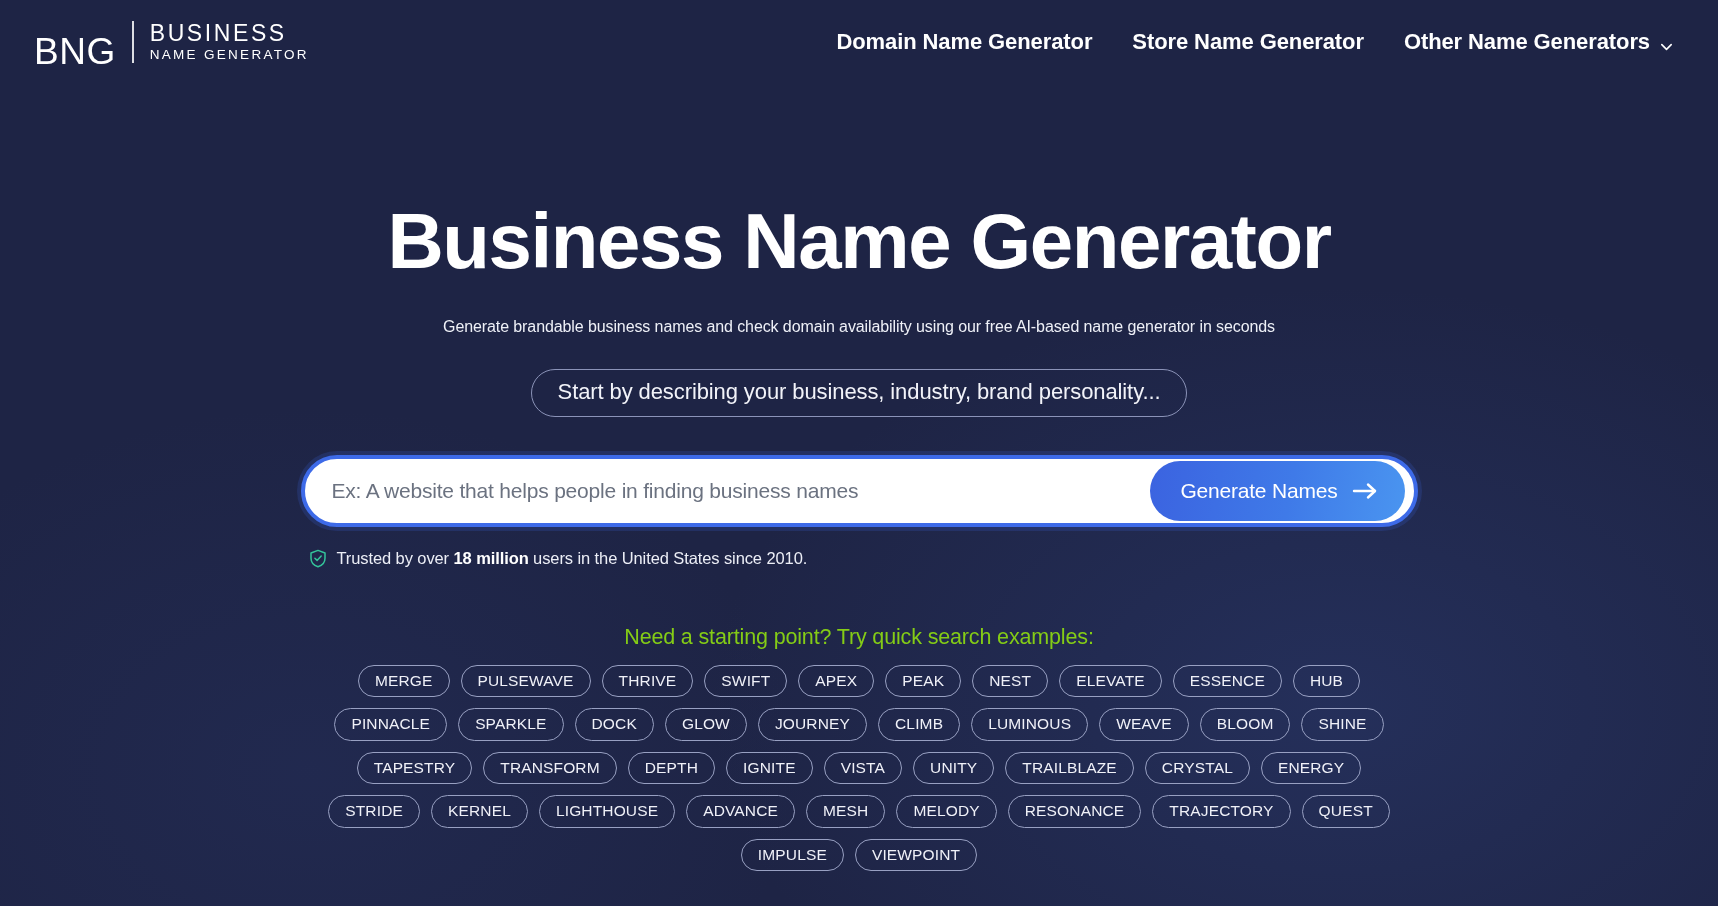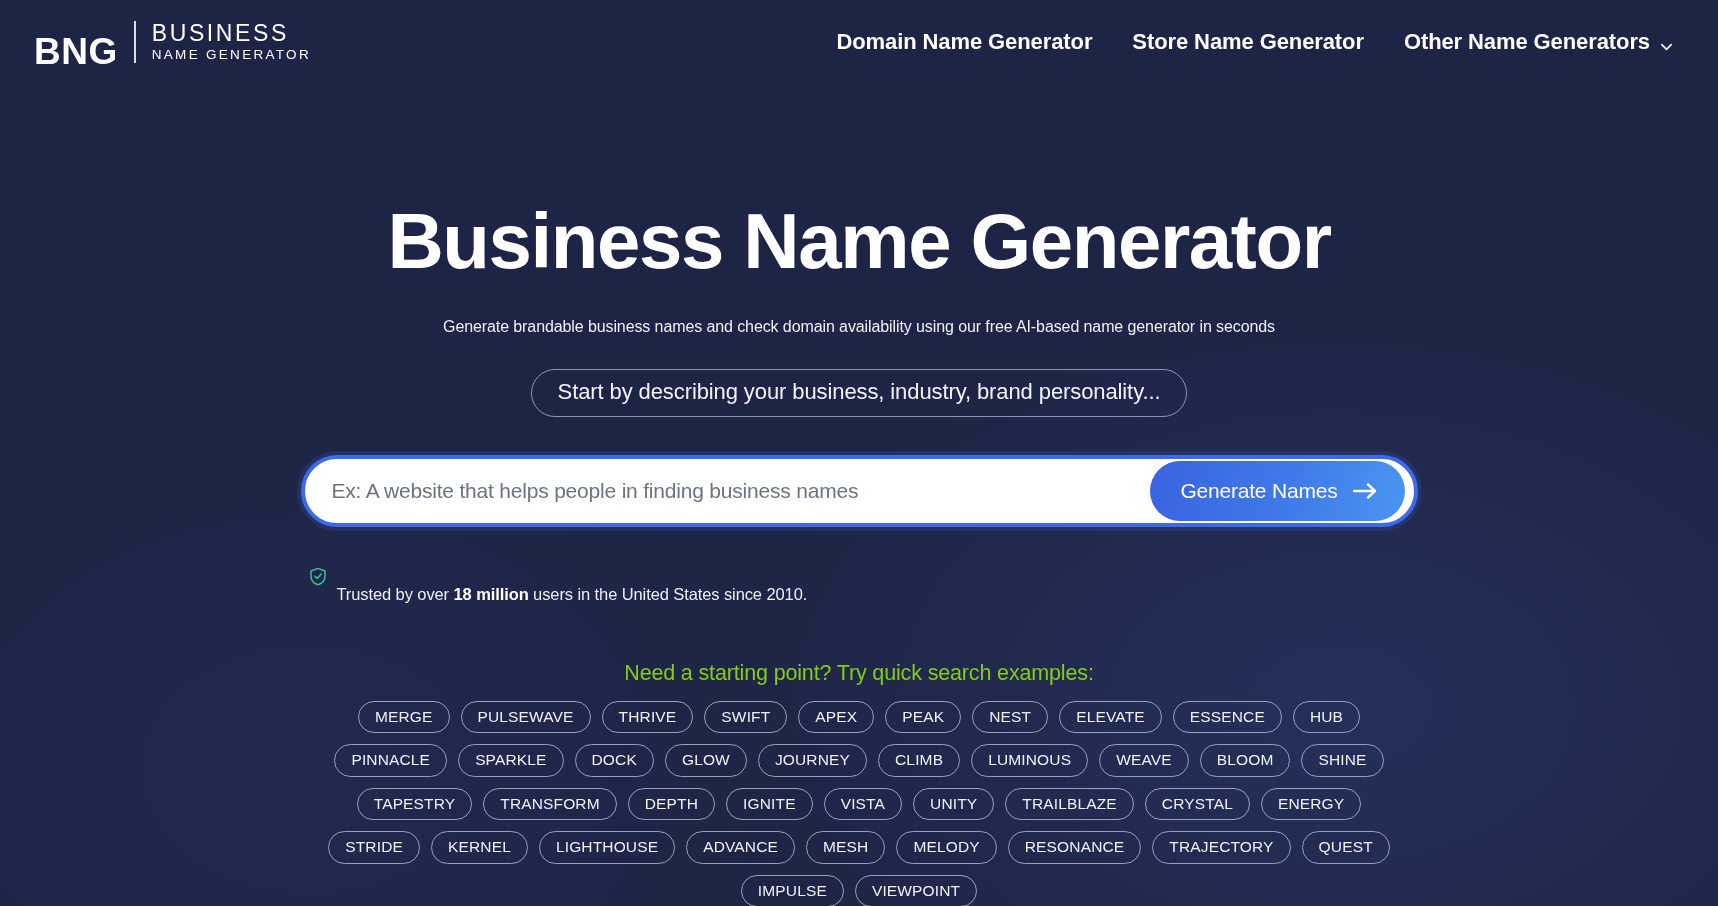--- a/index.html
+++ b/index.html
@@ -31,21 +31,21 @@
 
   .logo {
     display: flex;
     align-items: center;
     gap: 16px;
     cursor: pointer;
   }
 
   .logo-mark {
     font-size: 37px;
-    font-weight: 700;
+    font-weight: 400;
     letter-spacing: 0.5px;
     color: #ffffff;
     line-height: 1;
     font-family: "Liberation Sans", sans-serif;
     margin-top: 20px;
   }
 
   .logo-divider {
     width: 2px;
     height: 42px;
@@ -201,21 +201,20 @@
     display: flex;
     align-items: center;
     gap: 10px;
     padding-left: 8px;
   }
 
   .trust-text {
     font-size: 16.5px;
     color: #eceef6;
     letter-spacing: -0.1px;
-    margin-top: 36px;
   }
 
   .trust-text b { font-weight: 700; color: #ffffff; }
 
   .shield-icon { display: inline-flex; }
 
   
   .examples {
     margin-top: 57px;
     text-align: center;

